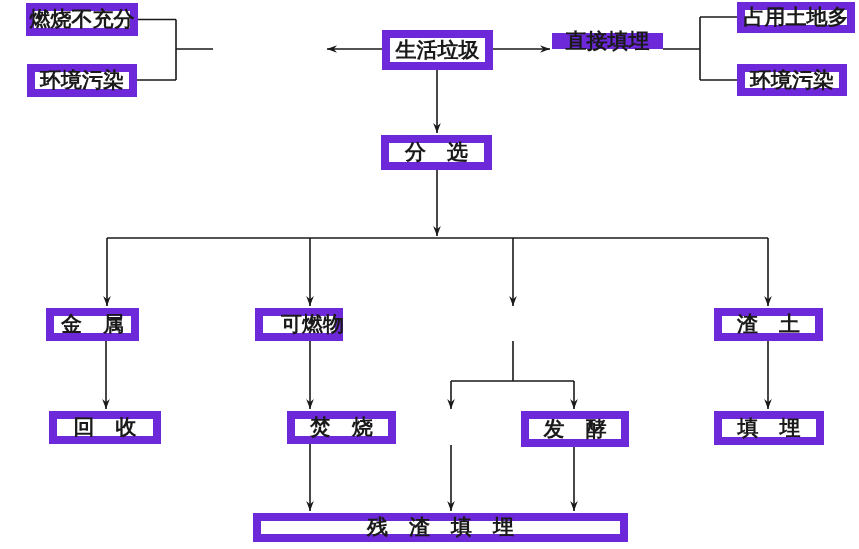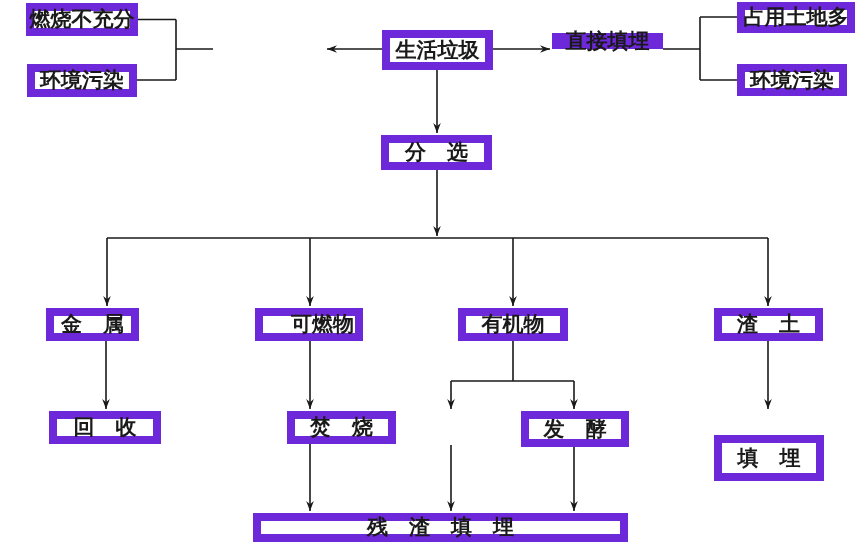--- a/index.html
+++ b/index.html
@@ -43,29 +43,29 @@
   .n-pollution-left  { left: 27px;  top: 64px;  width: 110px; height: 33px; }
   .n-direct-burn     { left: 213px; top: 32px;  width: 112px; height: 34px; }
   .n-waste           { left: 382px; top: 30px;  width: 111px; height: 40px; }
   .n-direct-fill     { left: 552px; top: 33px;  width: 111px; height: 16px; }
   .n-land            { left: 737px; top: 2px;   width: 118px; height: 31px; }
   .n-pollution-right { left: 737px; top: 64px;  width: 110px; height: 32px; }
   
   .n-sorting         { left: 381px; top: 135px; width: 111px; height: 35px; }
   
   .n-metal           { left: 46px;  top: 308px; width: 93px; height: 33px; }
-  .n-combustible     { left: 255px; top: 308px; width: 108px; height: 33px; padding-left: 27px; }
+  .n-combustible     { left: 255px; top: 308px; width: 88px; height: 33px; padding-left: 27px; }
   .n-organic         { left: 458px; top: 308px; width: 110px; height: 33px; }
   .n-slag            { left: 714px; top: 308px; width: 109px; height: 33px; }
   
   .n-recycle         { left: 49px;  top: 411px; width: 112px; height: 33px; }
   .n-burn            { left: 255px; top: 411px; width: 109px; height: 33px; margin-left: 32px; }
   .n-compost         { left: 397px; top: 411px; width: 109px; height: 34px; }
   .n-ferment         { left: 521px; top: 411px; width: 108px; height: 36px; }
-  .n-fill            { left: 714px; top: 411px; width: 110px; height: 46px; margin-top: 24px; }
+  .n-fill            { left: 714px; top: 411px; width: 110px; height: 34px; }
   
   .n-residue         { left: 253px; top: 513px; width: 375px; height: 29px; }
 </style>
 </head>
 <body>
 
 <div id="stage">
 
   <svg id="wires" viewBox="0 0 859 549" xmlns="http://www.w3.org/2000/svg">
     <defs>
@@ -120,21 +120,20 @@
   <div class="node n-pollution-left">环境污染</div>
   <div class="node n-waste">生活垃圾</div>
   <div class="node n-direct-fill">直接填埋</div>
   <div class="node n-land">占用土地多</div>
   <div class="node n-pollution-right">环境污染</div>
 
   <div class="node n-sorting">分　选</div>
 
   <div class="node n-metal">金　属</div>
   <div class="node n-combustible">可燃物</div>
-  <div class="node n-organic">有机物</div>
   <div class="node n-slag">渣　土</div>
 
   <div class="node n-recycle">回　收</div>
   <div class="node n-burn">焚　烧</div>
   <div class="node n-ferment">发　酵</div>
   <div class="node n-fill">填　埋</div>
 
   <div class="node n-residue">残　渣　填　埋</div>
 
 </div>

